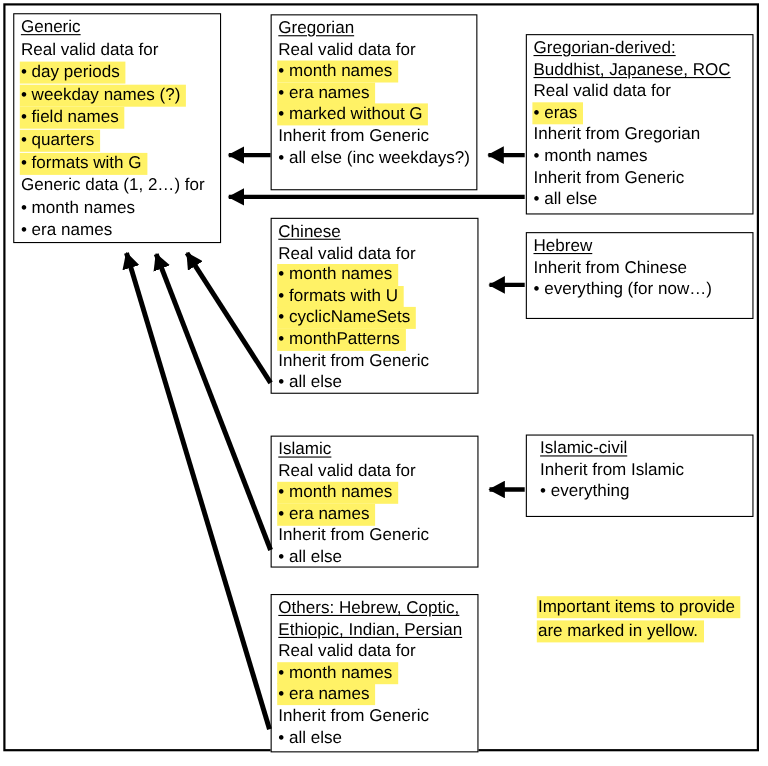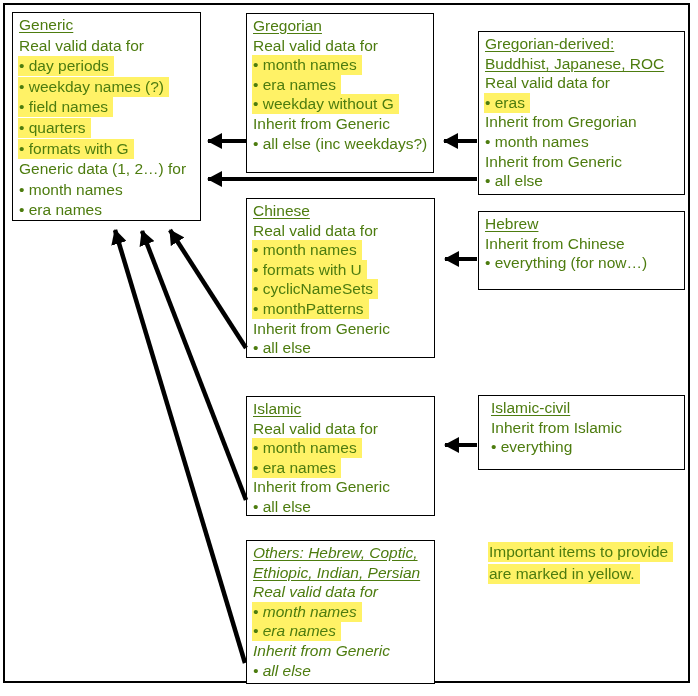--- a/index.html
+++ b/index.html
@@ -1,18 +1,18 @@
 <!DOCTYPE html>
 <html style="--hl: #FFF266;"><head>
 <meta charset="utf-8">
 <style>
   html,body{margin:0;padding:0;background:#fff;}
   .canvas{
     position:relative;width:698px;height:696px;background:#ffffff;
-    font-family:"Liberation Sans",sans-serif;font-size:15.5px;color:#4d7c0f;
+    font-family:"Liberation Sans",sans-serif;font-size:15.5px;color:#000000;
     overflow:hidden;
   }
   .frame{
     position:absolute;left:3px;top:3px;width:687px;height:680px;
     border:2px solid #000;box-sizing:border-box;
   }
   .box{
     position:absolute;border:1.5px solid #000;box-sizing:border-box;
     background:#fff;padding:2px 0 0 6px;
   }
@@ -24,21 +24,21 @@
   .ul{text-decoration:underline;text-underline-offset:2px;}
   svg.arrows{position:absolute;left:0;top:0;pointer-events:none;}
 
   #box-generic      {left:12px;  top:12px;  width:189px; height:209px;}
   #box-gregorian    {left:246px; top:13px;  width:188px; height:160px;}
   #box-gregderived  {left:478px; top:31px;  width:207px; height:164px;}
   #box-chinese      {left:246px; top:198px; width:189px; height:160px;}
   #box-dangi        {left:478px; top:211px; width:207px; height:79px;}
   #box-islamic      {left:246px; top:396px; width:189px; height:120px;}
   #box-islamiccivil {left:478px; top:395px; width:207px; height:75px;padding-left:12px;}
-  #box-others       {left:246px; top:540px; width:189px; height:144px;font-style:italic;}
+  #box-others       {left:246px; top:540px; width:189px; height:144px;}
   #legend-note      {left:489px; top:541px; width:216px;}
 </style>
 </head>
 <body>
 
 <div class="canvas">
 
   <div class="frame"></div>
 
   <div class="box" id="box-generic">
@@ -51,21 +51,21 @@
       <div class="line"><span class="hl">• formats with G</span></div>
       <div class="line"><span>Generic data (1, 2…) for</span></div>
       <div class="line"><span>• month names</span></div>
       <div class="line"><span>• era names</span></div>
     </div>
   <div class="box" id="box-gregorian">
       <div class="line"><span class="ul">Gregorian</span></div>
       <div class="line"><span>Real valid data for</span></div>
       <div class="line"><span class="hl">• month names</span></div>
       <div class="line"><span class="hl">• era names</span></div>
-      <div class="line"><span class="hl">• weekday without G</span></div>
+      <div class="line"><span class="hl">• marked without G</span></div>
       <div class="line"><span>Inherit from Generic</span></div>
       <div class="line"><span>• all else (inc weekdays?)</span></div>
     </div>
   <div class="box" id="box-gregderived">
       <div class="line"><span class="ul">Gregorian-derived:</span></div>
       <div class="line"><span class="ul">Buddhist, Japanese, ROC</span></div>
       <div class="line"><span>Real valid data for</span></div>
       <div class="line"><span class="hl">• eras</span></div>
       <div class="line"><span>Inherit from Gregorian</span></div>
       <div class="line"><span>• month names</span></div>

